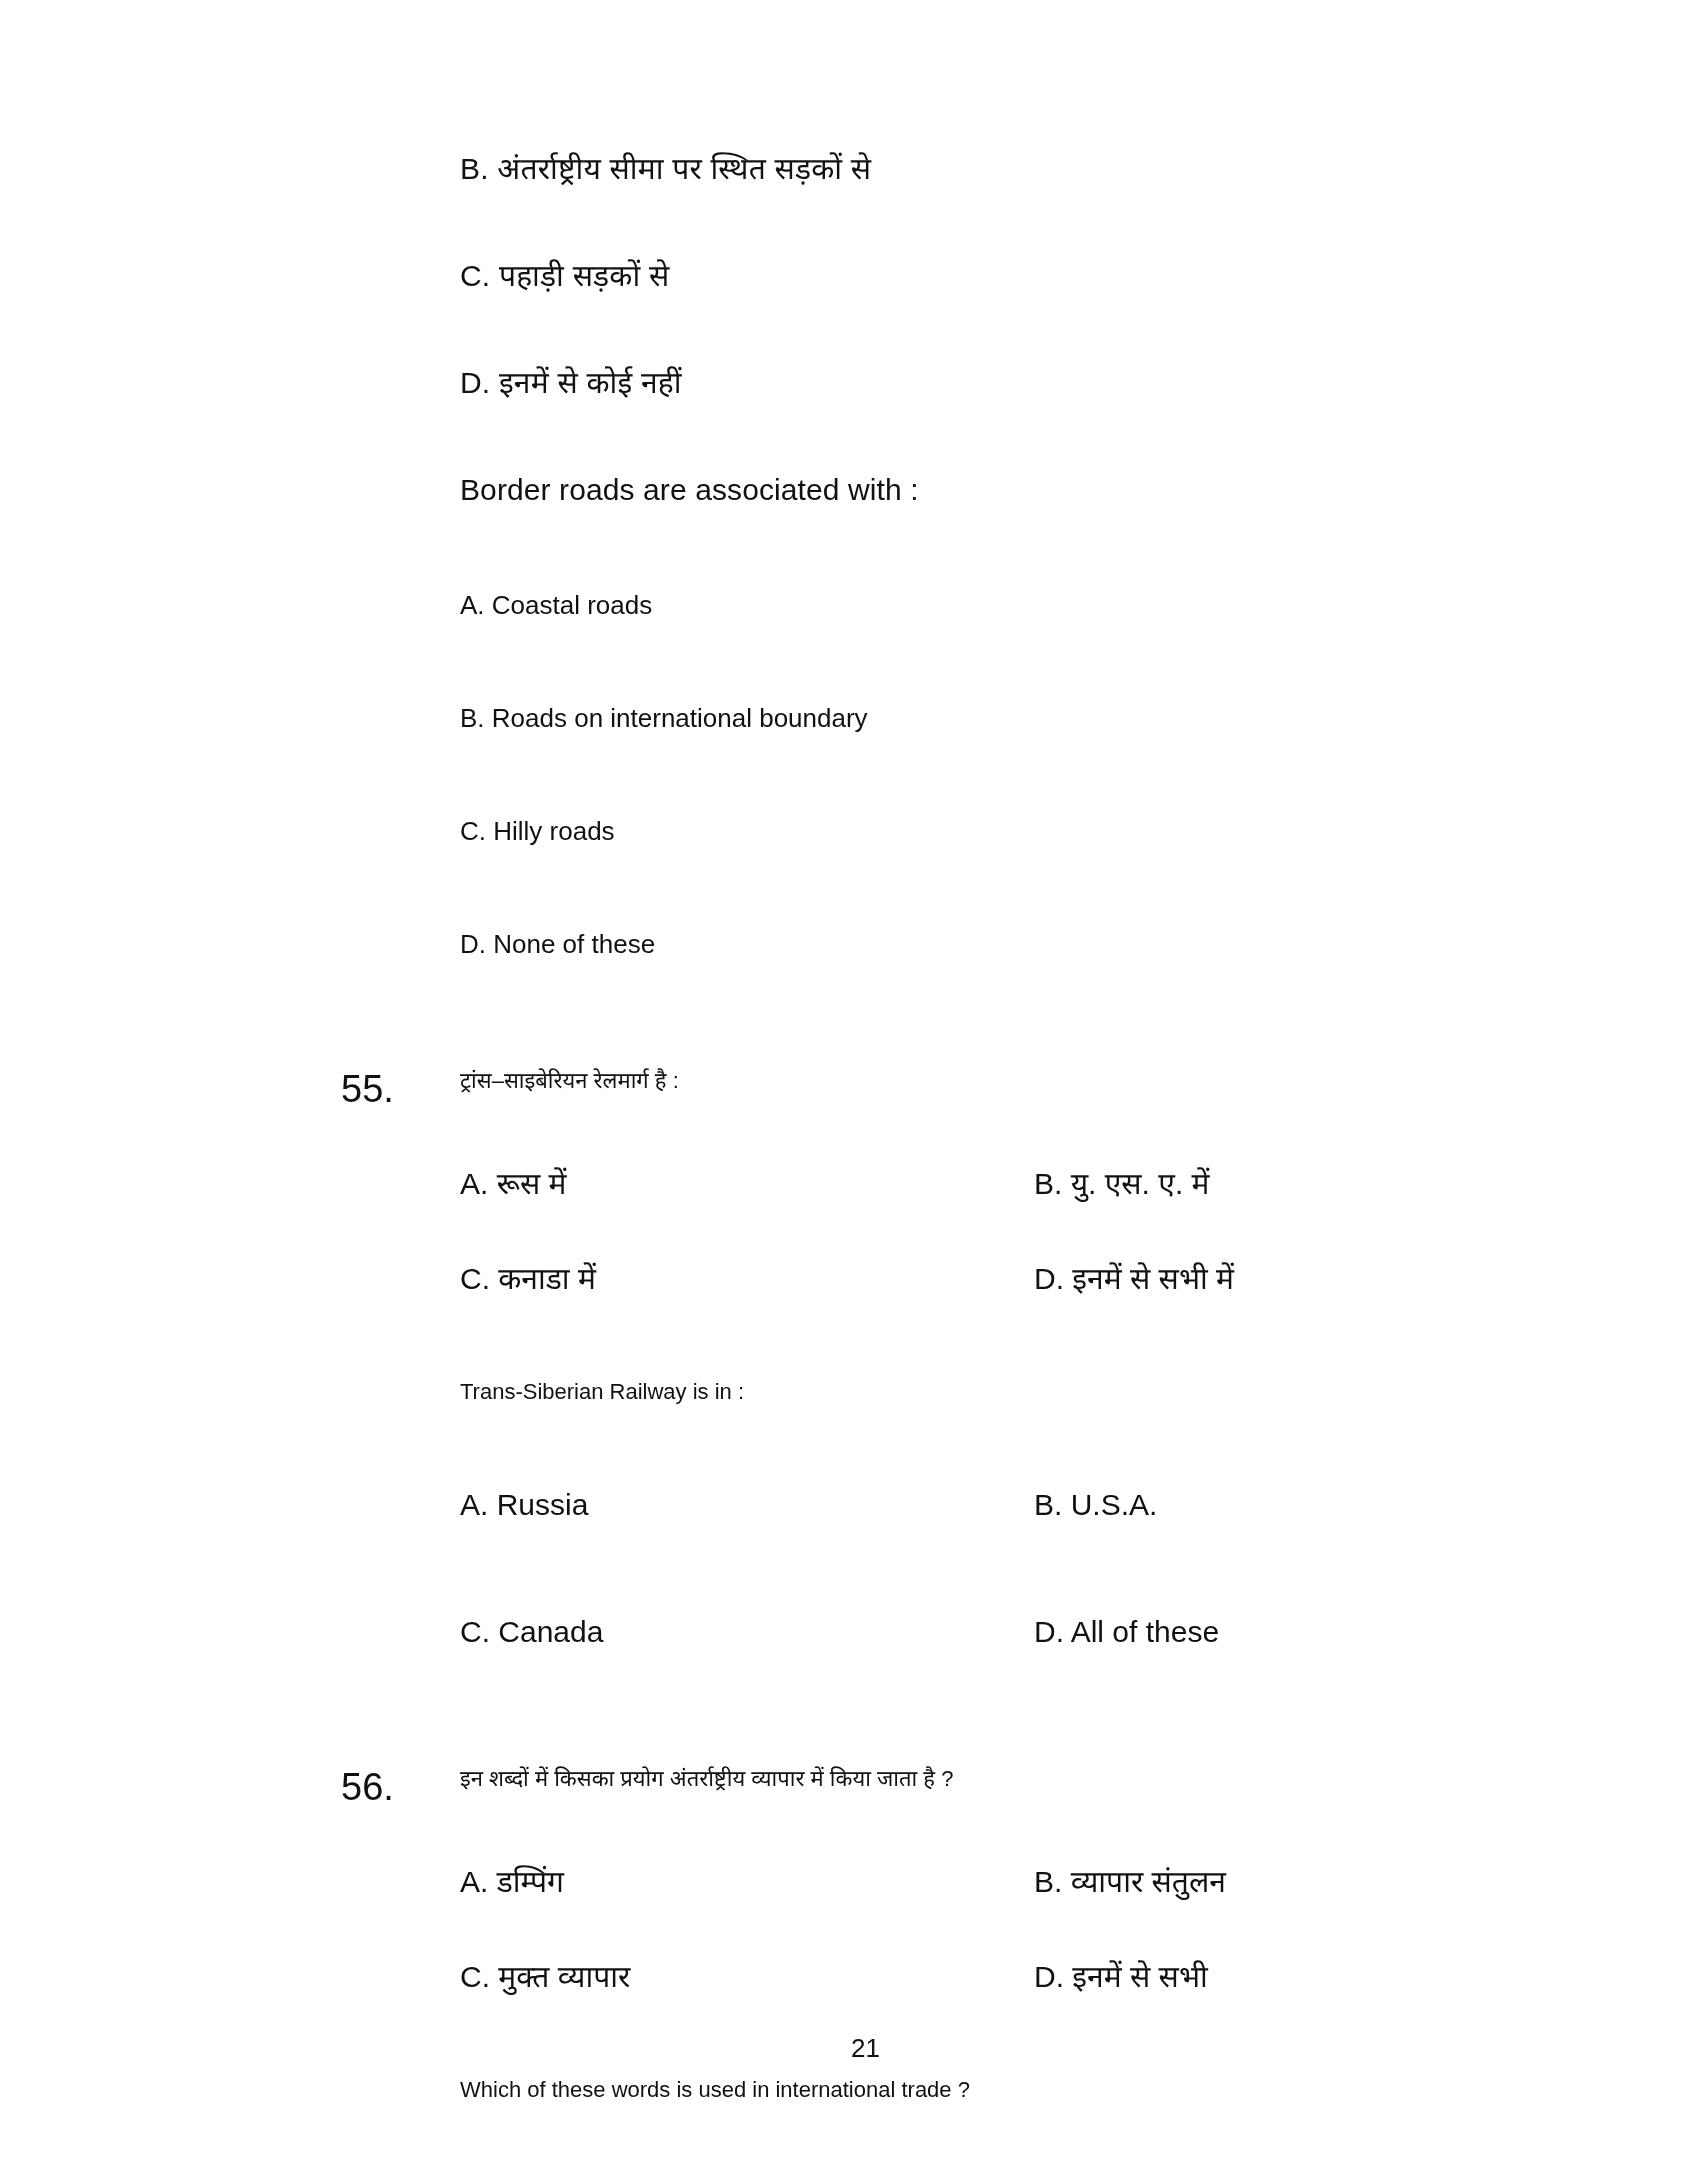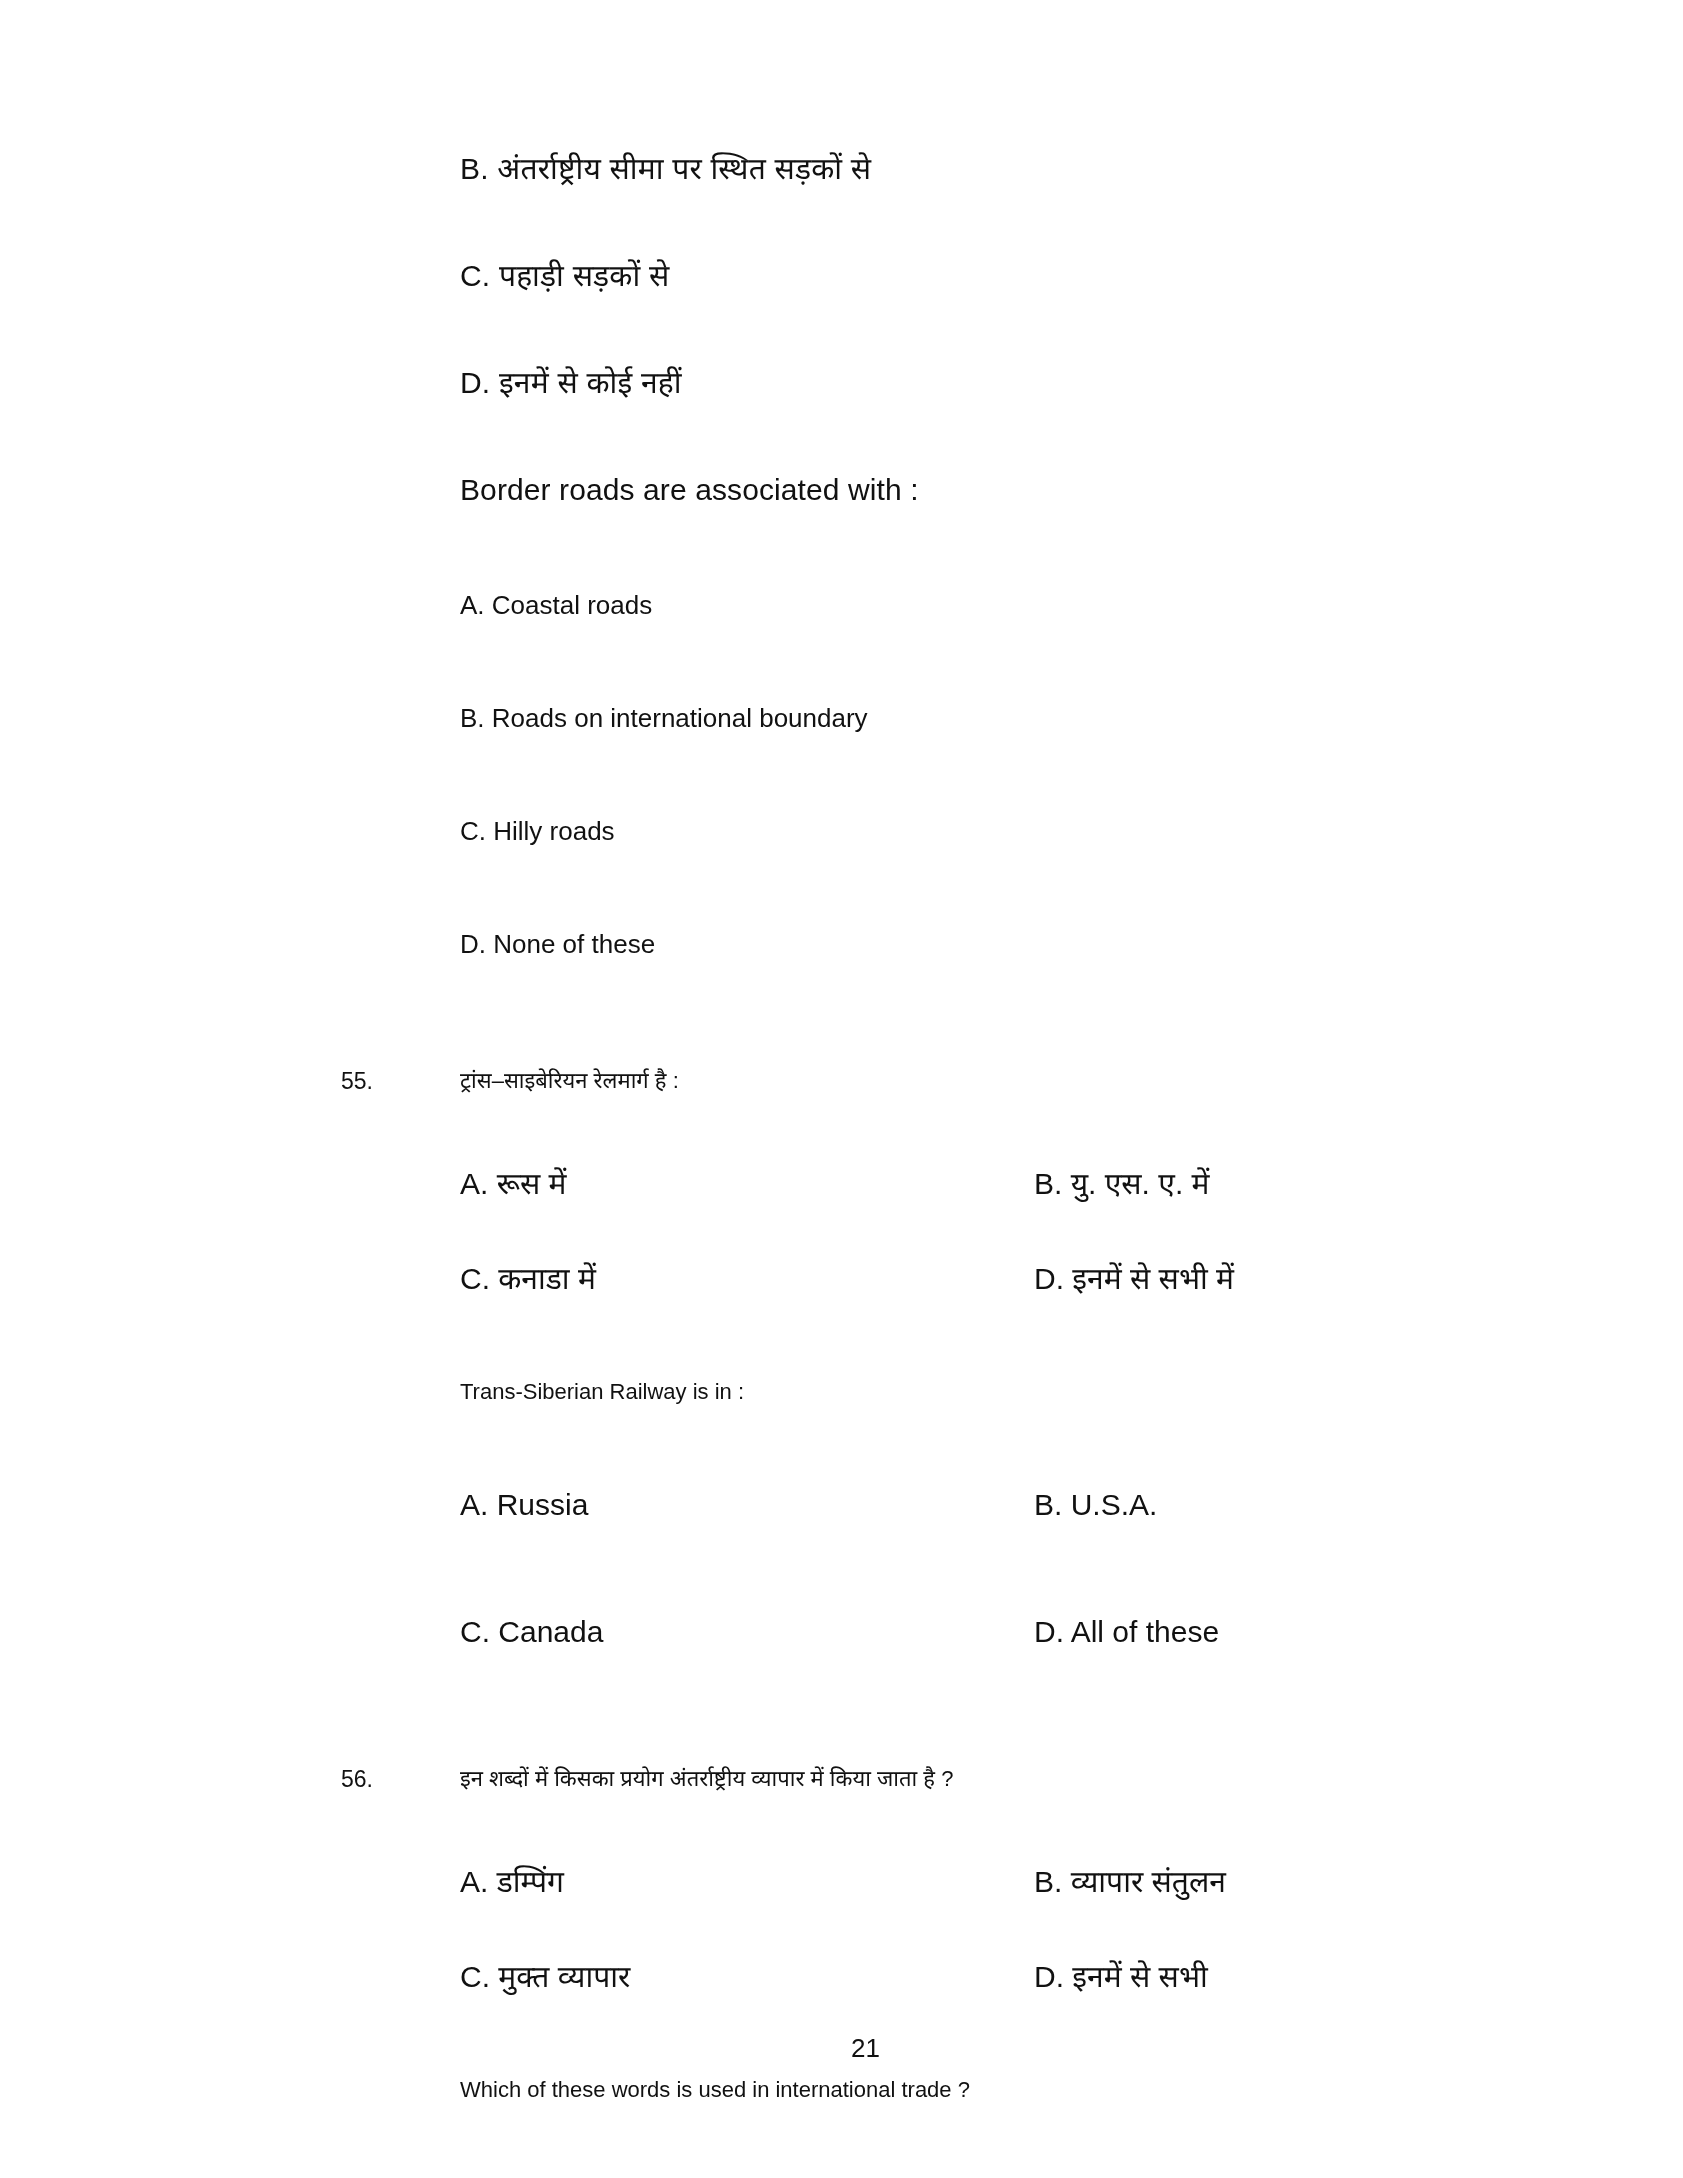--- a/index.html
+++ b/index.html
@@ -57,21 +57,21 @@
 
   .gap-sm { height: 55px; }
   .gap-md { height: 77px; }
   .gap-lg { height: 87px; }
 
   
   .qnum {
     position: absolute;
     left: 297px;
     top: 0;
-    font-size: 23px;
+    font-size: 38px;
     line-height: 1.0;
     white-space: nowrap;
   }
 
   .qtext {
     padding-left: 416px;
     padding-right: 149px;
     font-size: 22px;
     line-height: 1.0;
     white-space: nowrap;

